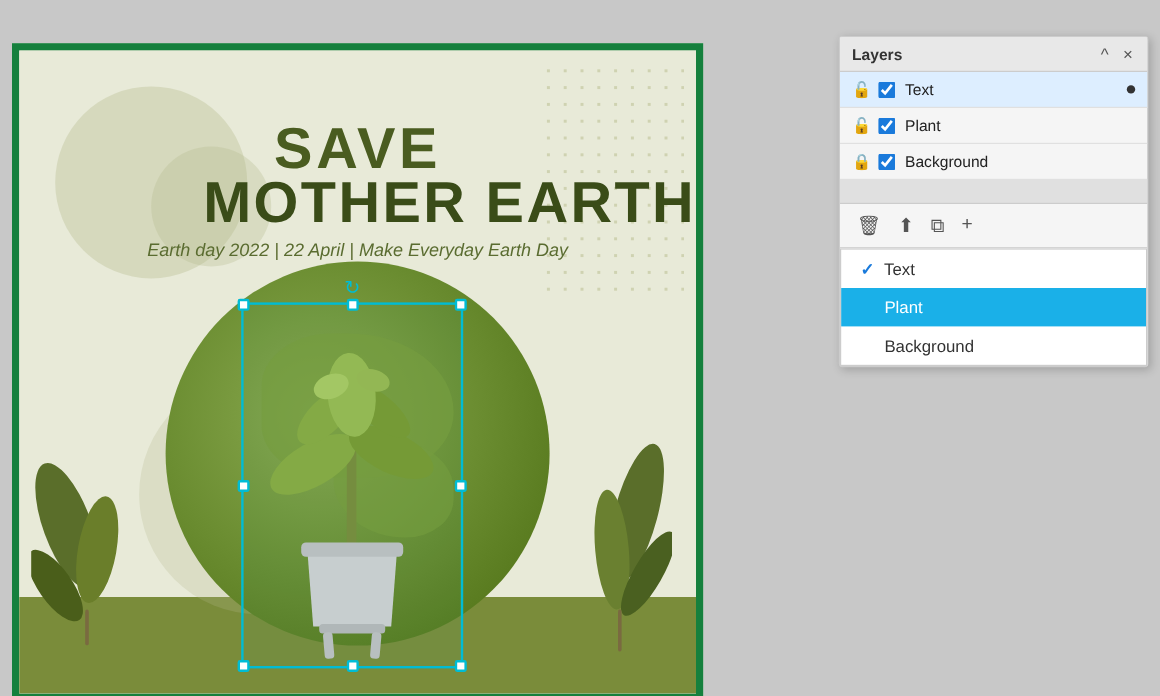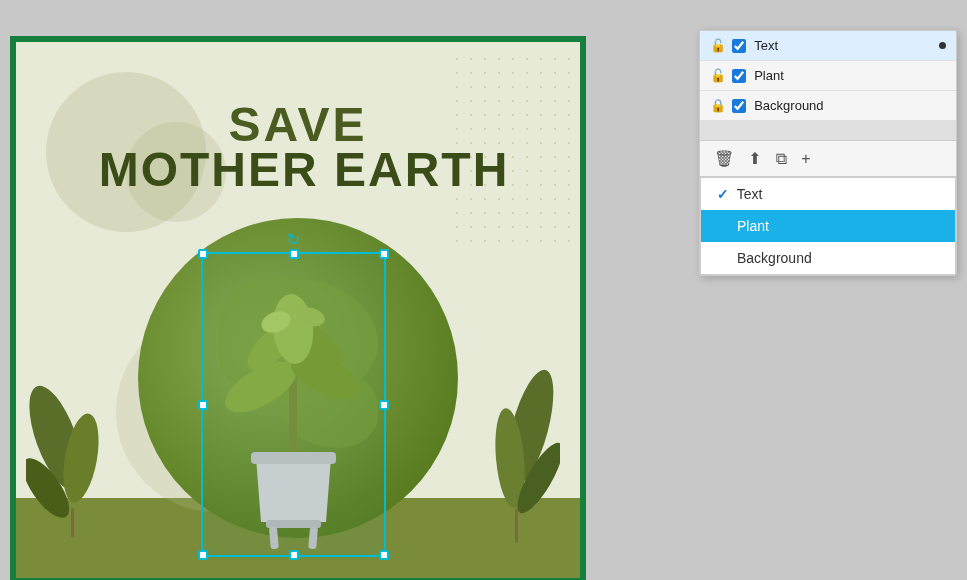--- a/index.html
+++ b/index.html
@@ -100,21 +100,21 @@
       text-align: center;
       font-size: 48px;
       font-weight: 900;
       color: #4a5c20;
       letter-spacing: 3px;
     }
     .title-mother {
       position: absolute;
       top: 100px;
       left: 0; right: 0;
-      text-align: center;
+      text-align: right;
       font-size: 48px;
       font-weight: 900;
       color: #3a4c18;
       letter-spacing: 2px;
       padding-left: 12px;
     }
     .subtitle {
       position: absolute;
       top: 158px;
       left: 0; right: 0;
@@ -310,20 +310,21 @@
 
 <div class="canvas-area">
   <div class="canvas-bg"></div>
   <div class="circle-1"></div>
   <div class="circle-2"></div>
   <div class="circle-3"></div>
   <div class="dots-pattern"></div>
 
   <div class="title-save">SAVE</div>
   <div class="title-mother">MOTHER EARTH</div>
+  <div class="subtitle">Earth day 2022 | 22 April | Make Everyday Earth Day</div>
 
   <div class="globe">
     <div class="globe-land"></div>
     <div class="globe-land2"></div>
   </div>
 
   <svg class="left-leaf-svg" style="position:absolute;bottom:40px;left:10px;z-index:4;" width="100" height="180" viewBox="0 0 100 180">
     <ellipse cx="30" cy="80" rx="20" ry="55" fill="#5a6e2a" transform="rotate(-20,30,80)"></ellipse>
     <ellipse cx="55" cy="100" rx="16" ry="45" fill="#6a7e2a" transform="rotate(10,55,100)"></ellipse>
     <ellipse cx="20" cy="130" rx="14" ry="35" fill="#4a5e1a" transform="rotate(-35,20,130)"></ellipse>
@@ -376,20 +377,27 @@
     <div class="selection-handle handle-mr"></div>
     <div class="selection-handle handle-bl"></div>
     <div class="selection-handle handle-bc"></div>
     <div class="selection-handle handle-br"></div>
   </div>
 
 </div>
 
 <div class="layers-panel">
 
+  <div class="layers-header">
+    <span class="layers-title">Layers</span>
+    <div class="layers-header-btns">
+      <button class="layers-header-btn">^</button>
+      <button class="layers-header-btn">×</button>
+    </div>
+  </div>
 
   <div class="layer-item active">
     <span class="layer-lock-icon">🔓</span>
     <input type="checkbox" class="layer-checkbox" checked="" style="">
     <span class="layer-label">Text</span>
     <div class="layer-dot"></div>
   </div>
 
   <div class="layer-item">
     <span class="layer-lock-icon">🔓</span>

